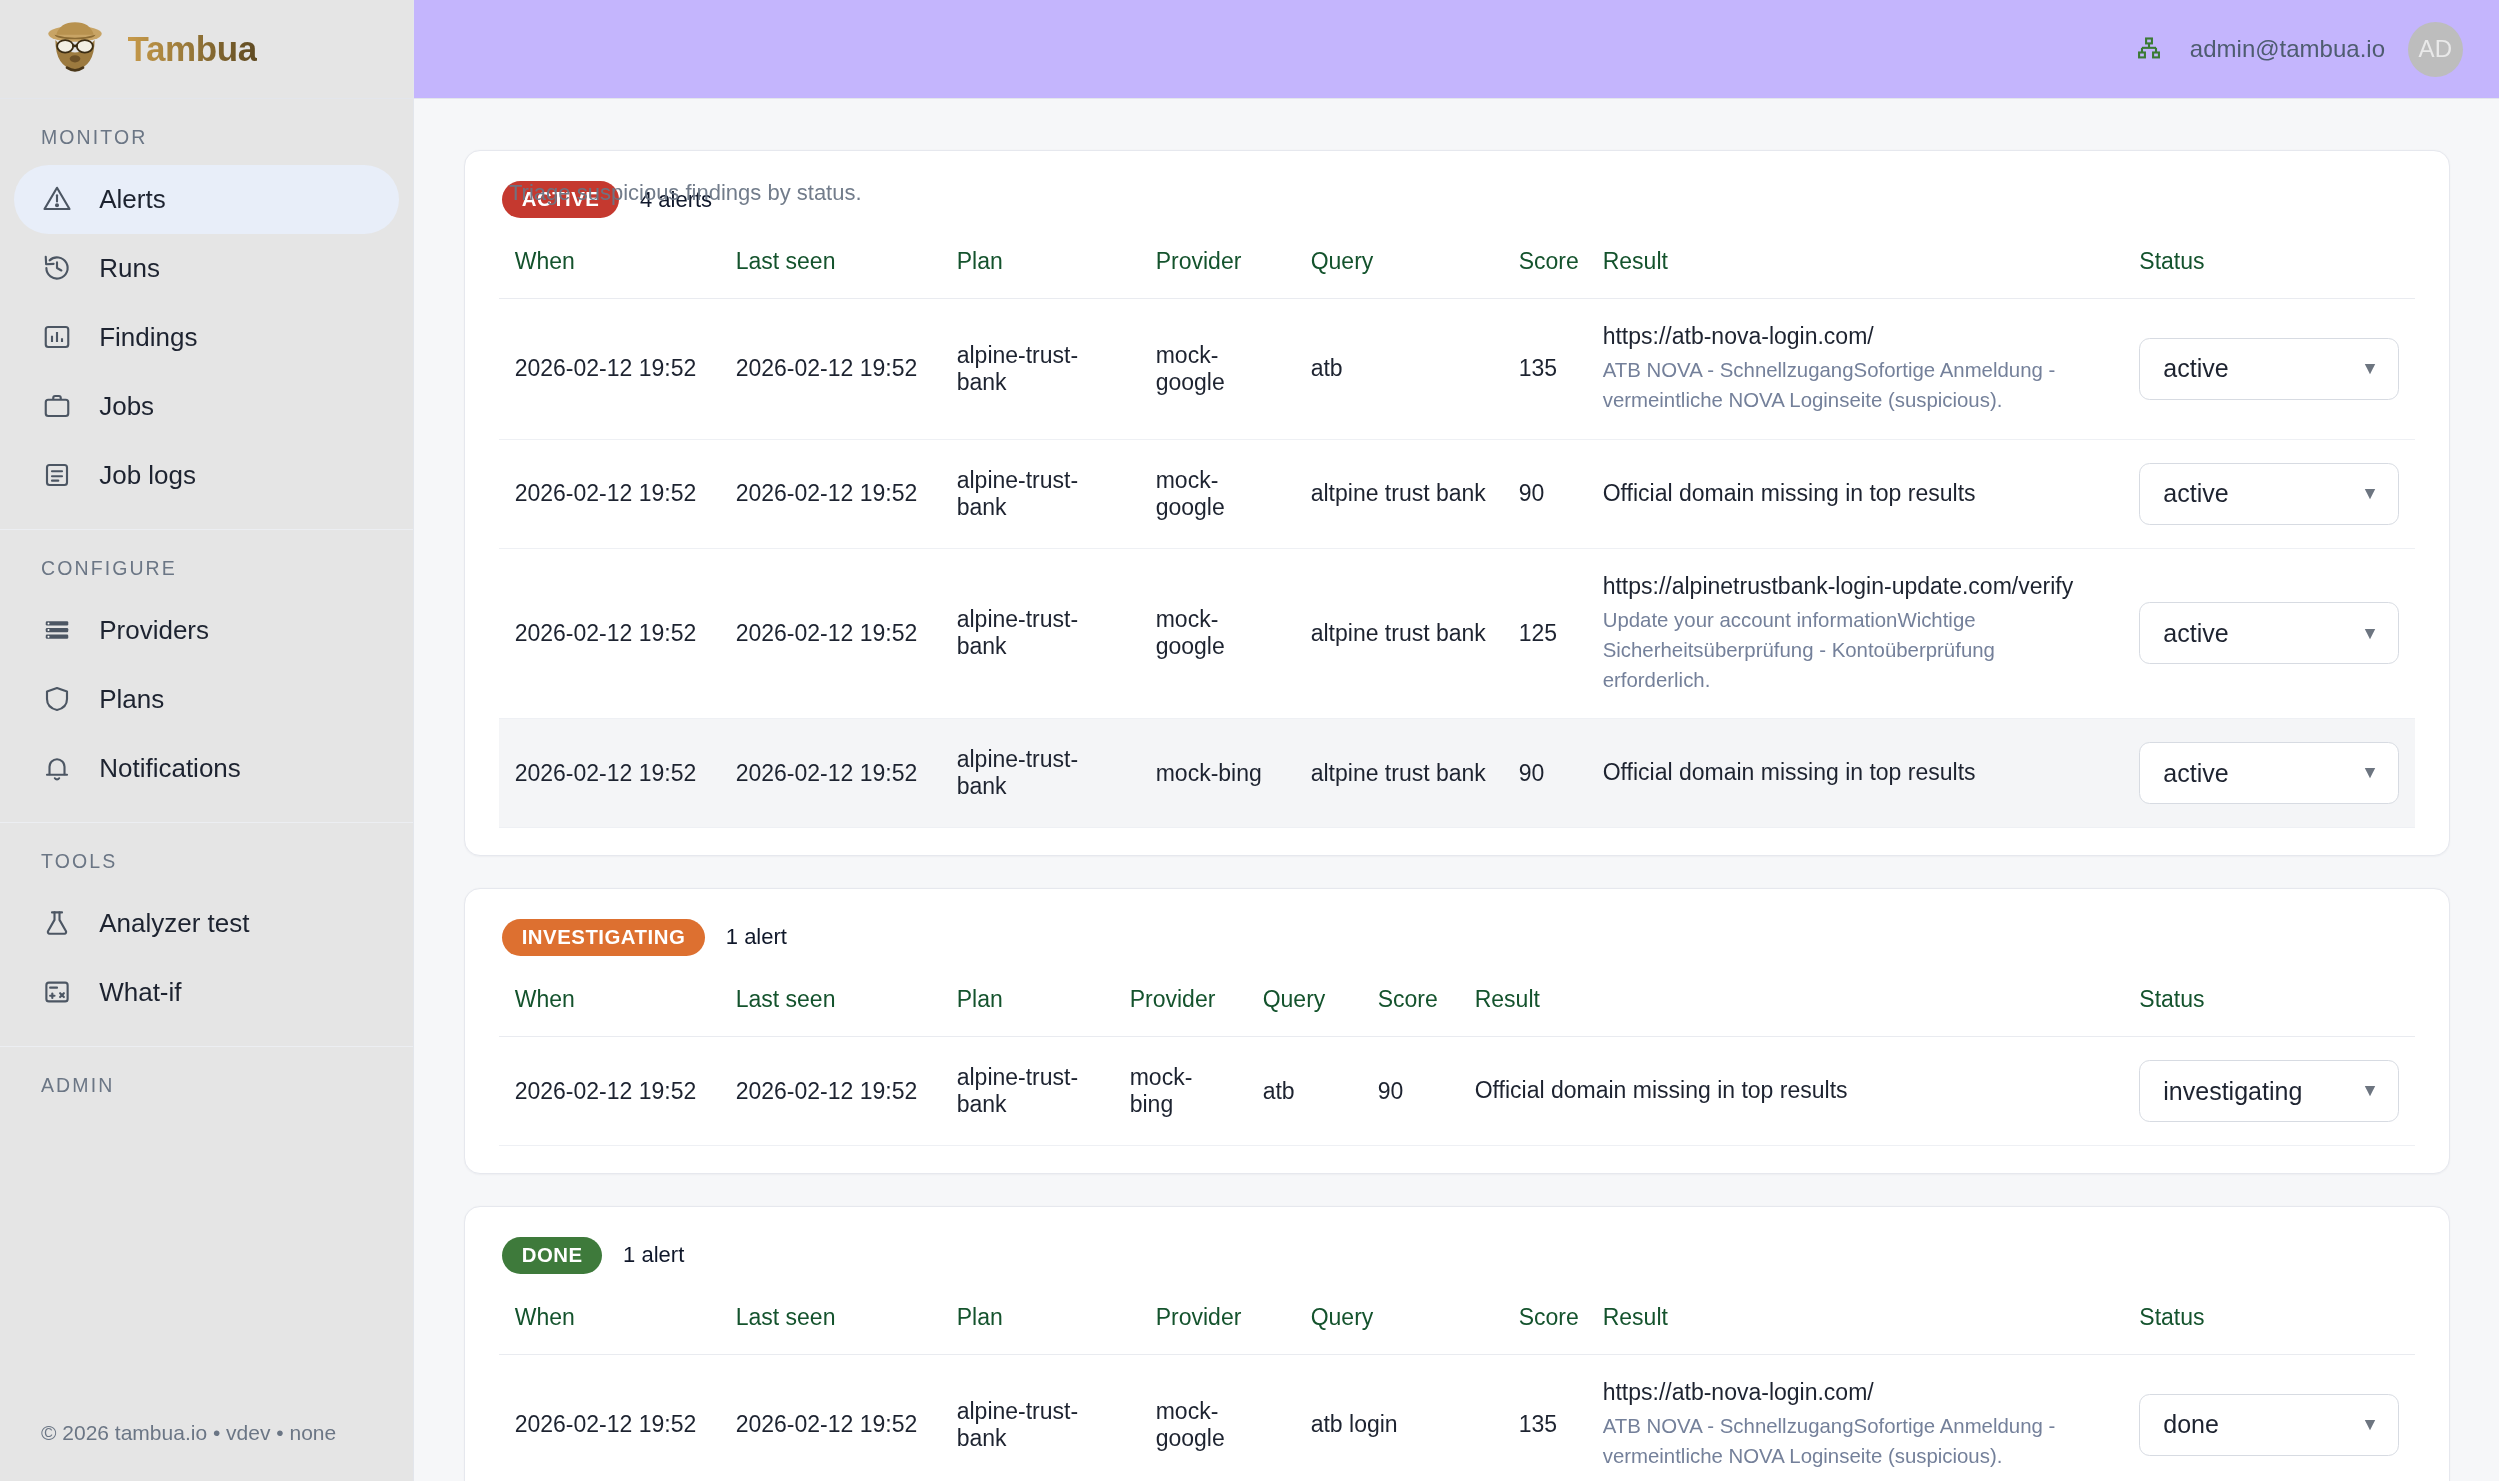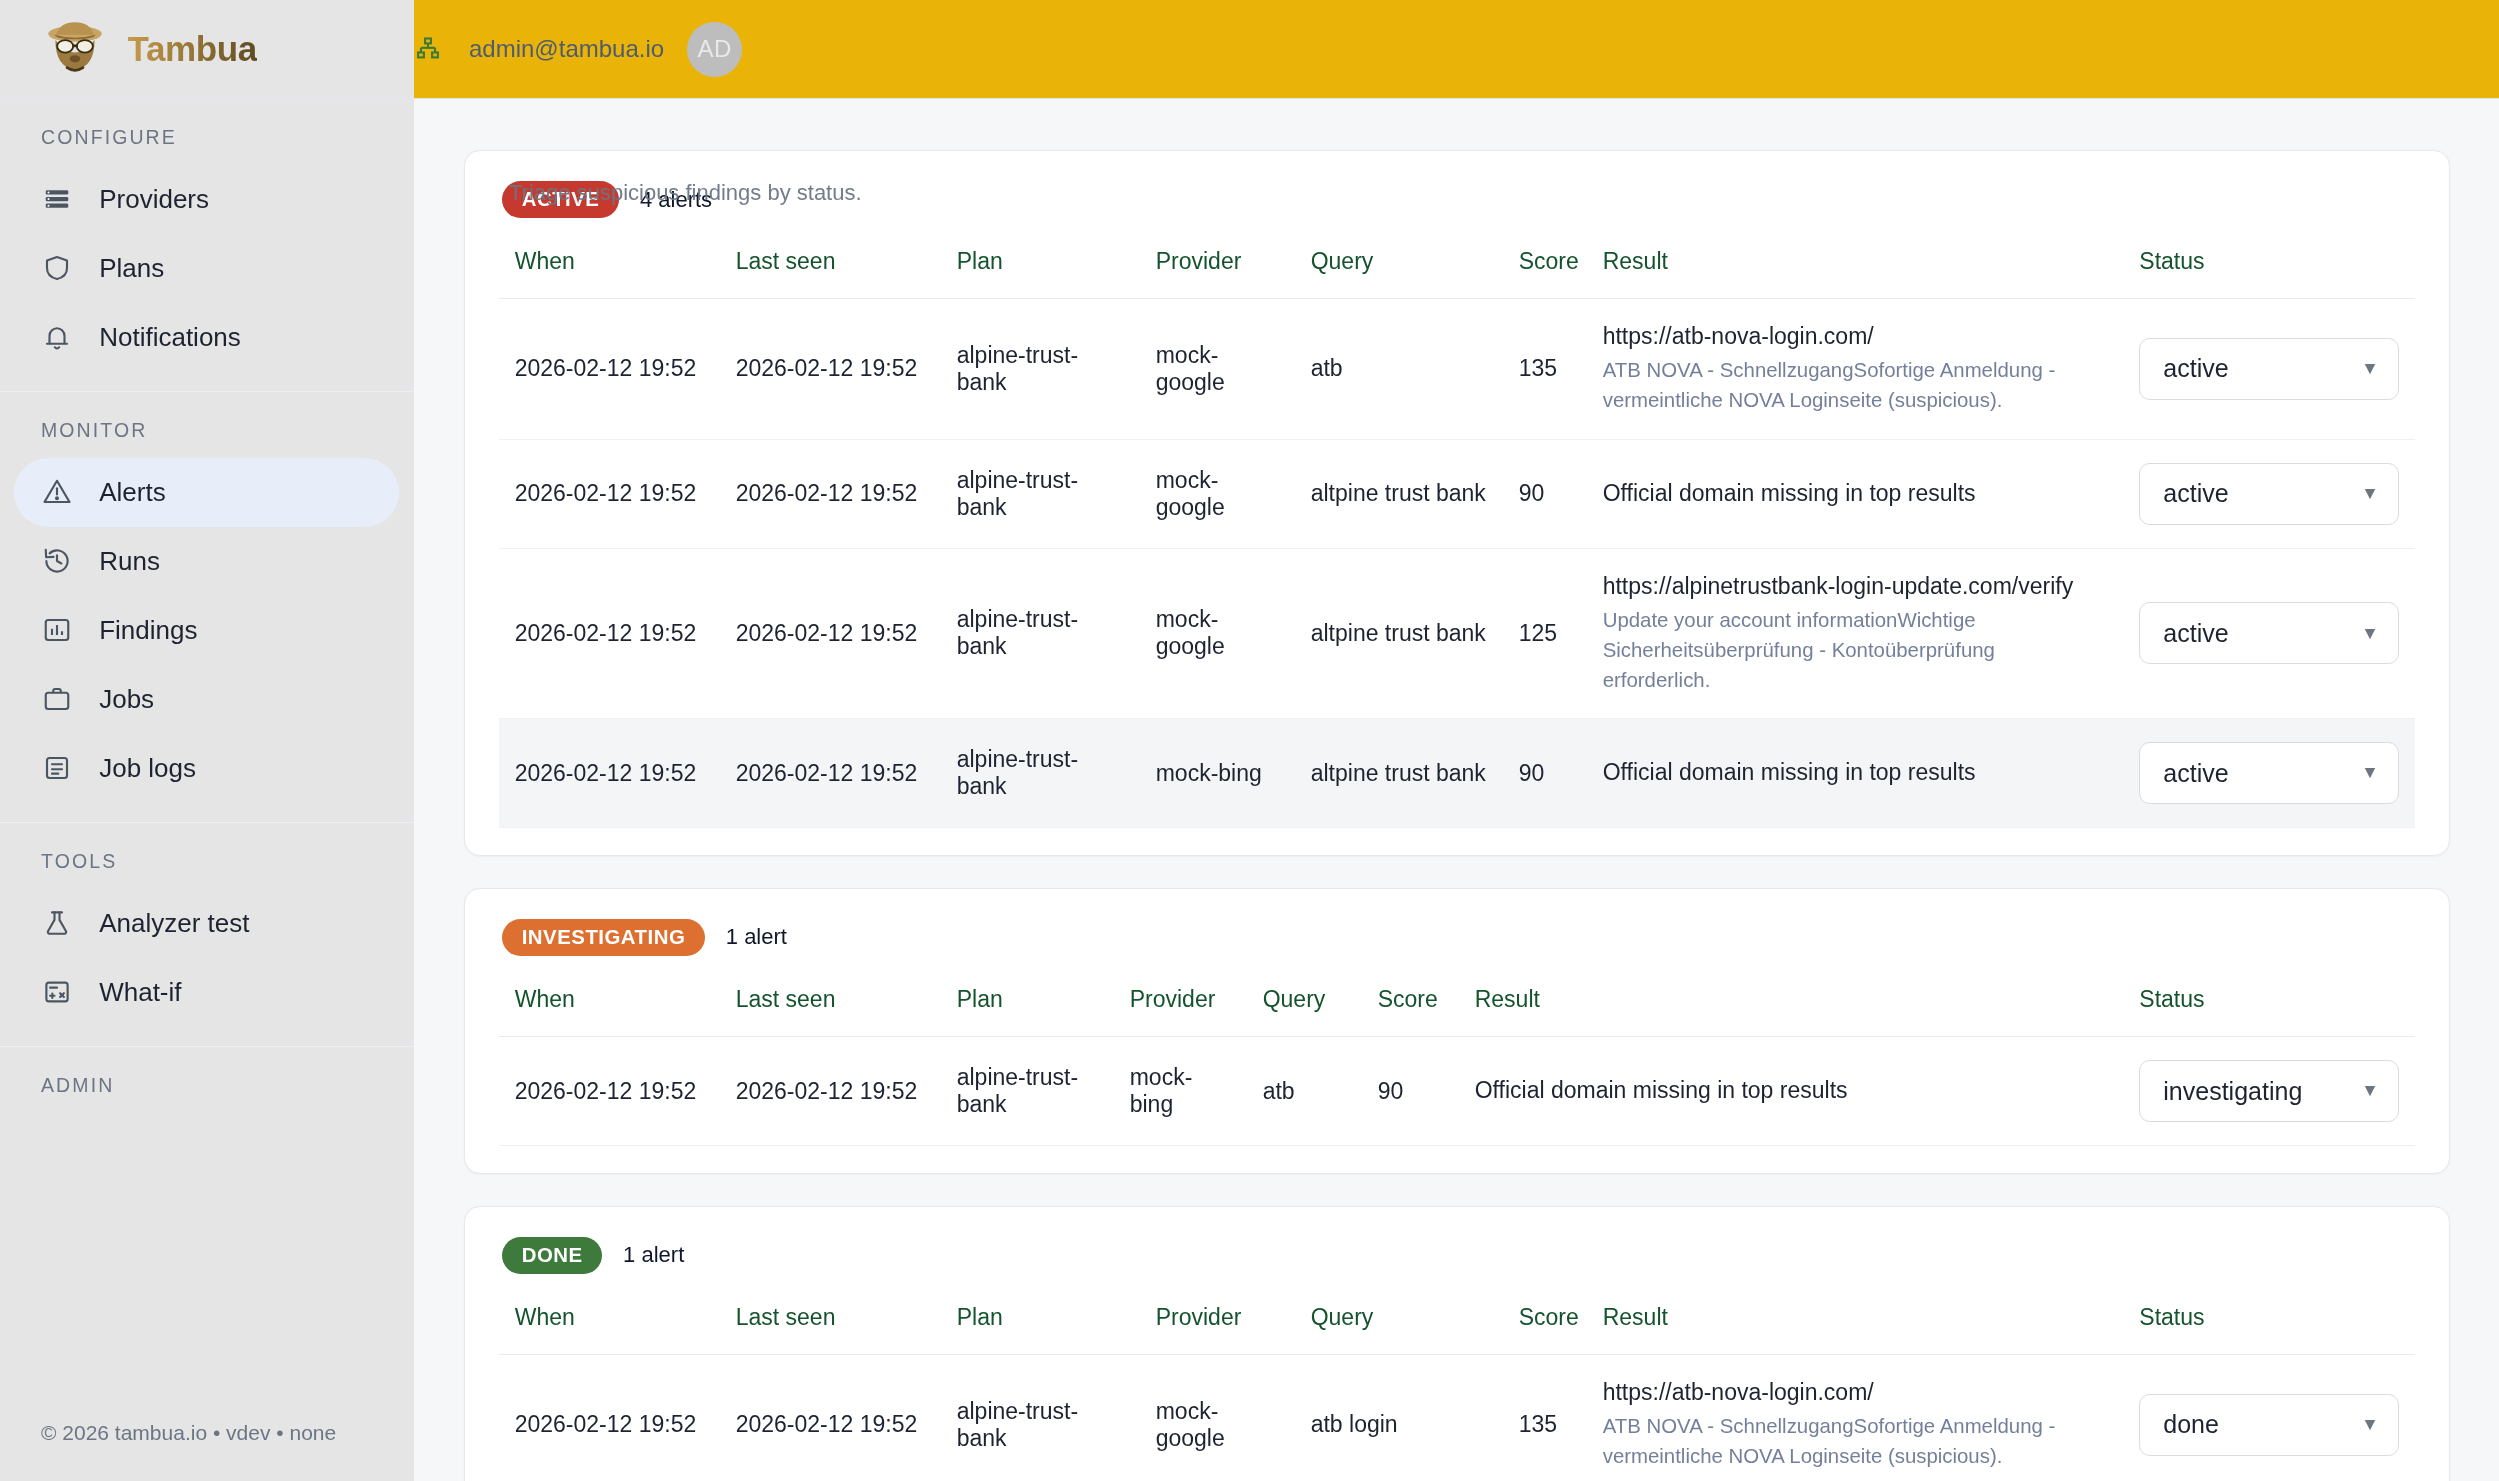--- a/index.html
+++ b/index.html
@@ -49,22 +49,22 @@
   .nav-ico svg { display: block; }
   .nav-spacer { flex: 1 1 auto; }
   .footer-note {
     font-size: 21px; color: #6b7685;
     padding: 0 0 37px 41px;
   }
 
   
   .main { flex: 1 1 auto; display: flex; flex-direction: column; min-width: 0; }
   .topbar {
-    height: 99px; background: #eab308; border-bottom: 1.8px solid #e3e6ec;
-    display: flex; align-items: center; 
+    height: 99px; background: #c4b5fd; border-bottom: 1.8px solid #e3e6ec;
+    display: flex; align-items: center; justify-content: flex-end;
     padding-right: 37px; gap: 23px; flex: 0 0 99px;
   }
   .org-ico { width: 32px; height: 32px; display: flex; align-items: center; }
   .topbar-email { font-size: 24px; color: #4e5c70; }
   .avatar {
     width: 55px; height: 55px; border-radius: 50%;
     background: #bdbdbd; color: #e9e9e9;
     display: flex; align-items: center; justify-content: center;
     font-size: 24px; letter-spacing: 0.4px;
   }
@@ -156,20 +156,80 @@
           <ellipse cx="48" cy="34" rx="9" ry="7" fill="#f2efe3" stroke="#3a2c13" stroke-width="2"></ellipse>
           <rect x="34" y="32" width="6" height="3" fill="#3a2c13"></rect>
           <ellipse cx="37" cy="48" rx="6" ry="4" fill="#6d5127"></ellipse>
           <path d="M28 58 q9 6 18 0" stroke="#4a3719" stroke-width="3" fill="none" stroke-linecap="round"></path>
         </svg>
       </span>
       <span class="brand-name">Tambua</span>
     </div>
 
     <div class="nav-section">
+      <div class="nav-title">MONITOR</div>
+
+      <div class="nav-item active">
+        <span class="nav-ico">
+          <svg width="30" height="30" viewBox="0 0 24 24" fill="none" stroke="#4c5663" stroke-width="1.7" stroke-linecap="round" stroke-linejoin="round">
+            <path d="M12 3 L22 20 H2 Z"></path>
+              <line x1="12" y1="9" x2="12" y2="14"></line>
+              <circle cx="12" cy="17" r=".8" fill="#4c5663"></circle>
+          </svg>
+        </span>
+        <span>Alerts</span>
+      </div>
+
+      <div class="nav-item">
+        <span class="nav-ico">
+          <svg width="30" height="30" viewBox="0 0 24 24" fill="none" stroke="#4c5663" stroke-width="1.7" stroke-linecap="round" stroke-linejoin="round">
+            <path d="M3.5 12a8.5 8.5 0 1 0 2.6-6.1"></path>
+              <polyline points="3,3 3.3,9 9.3,8.7"></polyline>
+              <polyline points="12,7.5 12,12 15.5,14"></polyline>
+          </svg>
+        </span>
+        <span>Runs</span>
+      </div>
+
+      <div class="nav-item">
+        <span class="nav-ico">
+          <svg width="30" height="30" viewBox="0 0 24 24" fill="none" stroke="#4c5663" stroke-width="1.7" stroke-linejoin="round">
+            <rect x="3" y="4" width="18" height="16" rx="2"></rect>
+              <line x1="8" y1="16" x2="8" y2="11"></line>
+              <line x1="12" y1="16" x2="12" y2="8"></line>
+              <line x1="16" y1="16" x2="16" y2="13"></line>
+          </svg>
+        </span>
+        <span>Findings</span>
+      </div>
+
+      <div class="nav-item">
+        <span class="nav-ico">
+          <svg width="30" height="30" viewBox="0 0 24 24" fill="none" stroke="#4c5663" stroke-width="1.7" stroke-linejoin="round">
+            <rect x="3" y="7" width="18" height="13" rx="2"></rect>
+              <path d="M9 7V5.5A1.5 1.5 0 0 1 10.5 4h3A1.5 1.5 0 0 1 15 5.5V7"></path>
+          </svg>
+        </span>
+        <span>Jobs</span>
+      </div>
+
+      <div class="nav-item">
+        <span class="nav-ico">
+          <svg width="30" height="30" viewBox="0 0 24 24" fill="none" stroke="#4c5663" stroke-width="1.7" stroke-linecap="round" stroke-linejoin="round">
+            <rect x="4" y="4" width="16" height="16" rx="2"></rect>
+              <line x1="8" y1="9" x2="16" y2="9"></line>
+              <line x1="8" y1="13" x2="16" y2="13"></line>
+              <line x1="8" y1="16.5" x2="13" y2="16.5"></line>
+          </svg>
+        </span>
+        <span>Job logs</span>
+      </div>
+    </div>
+
+    <div class="nav-section">
       <div class="nav-title">CONFIGURE</div>
 
       <div class="nav-item">
         <span class="nav-ico">
           <svg width="30" height="30" viewBox="0 0 24 24" fill="#4c5663">
             <rect x="3" y="5" width="18" height="3.4" rx="1"></rect>
               <rect x="3" y="10.3" width="18" height="3.4" rx="1"></rect>
               <rect x="3" y="15.6" width="18" height="3.4" rx="1"></rect>
             <circle cx="5.2" cy="6.7" r=".8" fill="#fff"></circle>
               <circle cx="5.2" cy="12" r=".8" fill="#fff"></circle>
@@ -190,80 +250,20 @@
 
       <div class="nav-item">
         <span class="nav-ico">
           <svg width="30" height="30" viewBox="0 0 24 24" fill="none" stroke="#4c5663" stroke-width="1.7" stroke-linecap="round" stroke-linejoin="round">
             <path d="M6 17V11a6 6 0 0 1 12 0v6"></path>
               <line x1="4" y1="17.4" x2="20" y2="17.4"></line>
               <path d="M10.3 20.2a2 2 0 0 0 3.4 0"></path>
           </svg>
         </span>
         <span>Notifications</span>
-      </div>
-    </div>
-
-    <div class="nav-section">
-      <div class="nav-title">MONITOR</div>
-
-      <div class="nav-item active">
-        <span class="nav-ico">
-          <svg width="30" height="30" viewBox="0 0 24 24" fill="none" stroke="#4c5663" stroke-width="1.7" stroke-linecap="round" stroke-linejoin="round">
-            <path d="M12 3 L22 20 H2 Z"></path>
-              <line x1="12" y1="9" x2="12" y2="14"></line>
-              <circle cx="12" cy="17" r=".8" fill="#4c5663"></circle>
-          </svg>
-        </span>
-        <span>Alerts</span>
-      </div>
-
-      <div class="nav-item">
-        <span class="nav-ico">
-          <svg width="30" height="30" viewBox="0 0 24 24" fill="none" stroke="#4c5663" stroke-width="1.7" stroke-linecap="round" stroke-linejoin="round">
-            <path d="M3.5 12a8.5 8.5 0 1 0 2.6-6.1"></path>
-              <polyline points="3,3 3.3,9 9.3,8.7"></polyline>
-              <polyline points="12,7.5 12,12 15.5,14"></polyline>
-          </svg>
-        </span>
-        <span>Runs</span>
-      </div>
-
-      <div class="nav-item">
-        <span class="nav-ico">
-          <svg width="30" height="30" viewBox="0 0 24 24" fill="none" stroke="#4c5663" stroke-width="1.7" stroke-linejoin="round">
-            <rect x="3" y="4" width="18" height="16" rx="2"></rect>
-              <line x1="8" y1="16" x2="8" y2="11"></line>
-              <line x1="12" y1="16" x2="12" y2="8"></line>
-              <line x1="16" y1="16" x2="16" y2="13"></line>
-          </svg>
-        </span>
-        <span>Findings</span>
-      </div>
-
-      <div class="nav-item">
-        <span class="nav-ico">
-          <svg width="30" height="30" viewBox="0 0 24 24" fill="none" stroke="#4c5663" stroke-width="1.7" stroke-linejoin="round">
-            <rect x="3" y="7" width="18" height="13" rx="2"></rect>
-              <path d="M9 7V5.5A1.5 1.5 0 0 1 10.5 4h3A1.5 1.5 0 0 1 15 5.5V7"></path>
-          </svg>
-        </span>
-        <span>Jobs</span>
-      </div>
-
-      <div class="nav-item">
-        <span class="nav-ico">
-          <svg width="30" height="30" viewBox="0 0 24 24" fill="none" stroke="#4c5663" stroke-width="1.7" stroke-linecap="round" stroke-linejoin="round">
-            <rect x="4" y="4" width="16" height="16" rx="2"></rect>
-              <line x1="8" y1="9" x2="16" y2="9"></line>
-              <line x1="8" y1="13" x2="16" y2="13"></line>
-              <line x1="8" y1="16.5" x2="13" y2="16.5"></line>
-          </svg>
-        </span>
-        <span>Job logs</span>
       </div>
     </div>
 
     <div class="nav-section">
       <div class="nav-title">TOOLS</div>
 
       <div class="nav-item">
         <span class="nav-ico">
           <svg width="30" height="30" viewBox="0 0 24 24" fill="none" stroke="#4c5663" stroke-width="1.7" stroke-linecap="round" stroke-linejoin="round">
             <line x1="8" y1="3.5" x2="16" y2="3.5"></line>

